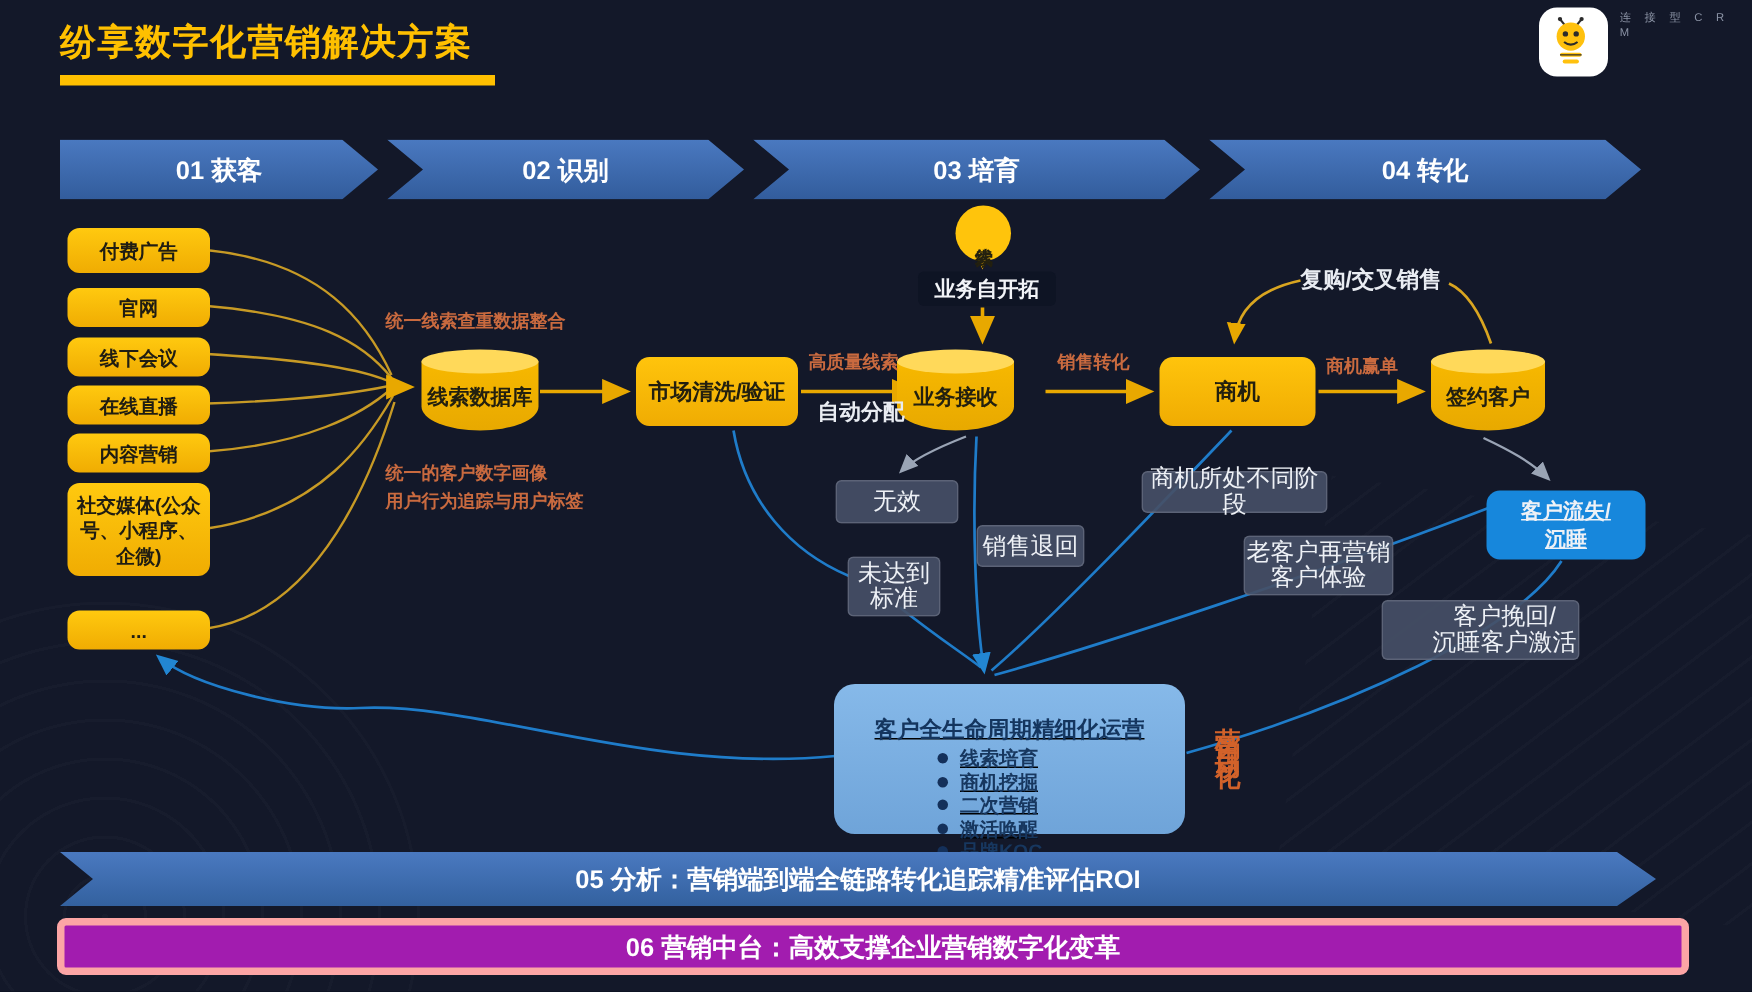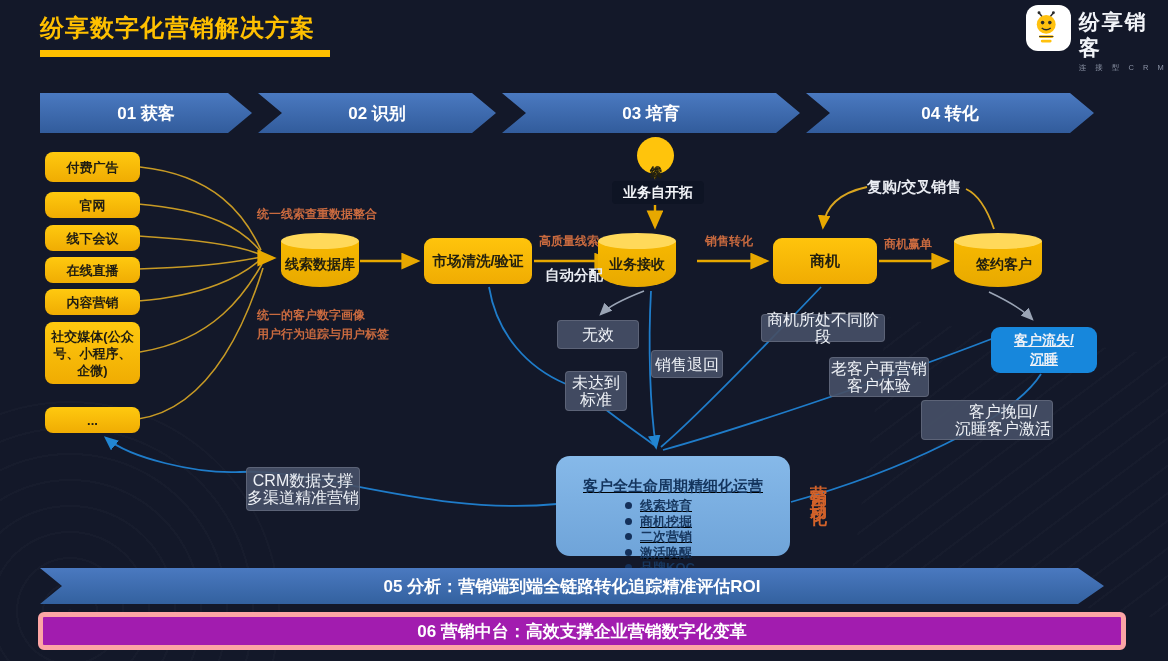--- a/index.html
+++ b/index.html
@@ -94,21 +94,20 @@
         <circle cx="18" cy="16" r="10.5" fill="#FFC10E"></circle>
         <circle cx="14" cy="14" r="2" fill="#2b2b2b"></circle>
           <circle cx="22" cy="14" r="2" fill="#2b2b2b"></circle>
         <path d="M13,20 Q18,24 23,20" stroke="#2b2b2b" stroke-width="1.6" fill="none"></path>
         <rect x="10" y="28" width="16" height="3" rx="1.5" fill="#FFC10E"></rect>
         <rect x="12" y="33" width="12" height="3" rx="1.5" fill="#FFC10E"></rect>
         <line x1="10" y1="29.5" x2="26" y2="29.5" stroke="#2b2b2b" stroke-width="1"></line>
       </svg>
     </div>
     <div class="logo-text">
-      <div class="logo-name">纷享销客</div>
       <div class="logo-sub">连 接 型 C R M</div>
     </div>
   </div>
 
   <div class="seg seg-first" style="left:40px;width:212px;">
       <span>01 获客</span>
     </div>
   <div class="seg seg-mid" style="left:258px;width:238px;">
       <span>02 识别</span>
     </div>
@@ -201,21 +200,21 @@
     </div>
   <div class="lead-circle">
       <span>线索</span>
     </div>
   <div class="selfopen">
       <span>业务自开拓</span>
     </div>
   <div class="ybox" style="left:773px;top:238px;width:104px;height:46px;font-size:15px;">
       <span>商机</span>
     </div>
-  <div class="cyl" style="left:954px;top:241px;width:76px;height:46px;padding-left:12px;">
+  <div class="cyl" style="left:954px;top:241px;width:76px;height:46px;">
       <span>签约客户</span>
     </div>
 
   <div class="ann" style="left:257px;top:205px;">统一线索查重数据整合</div>
   <div class="ann" style="left:257px;top:306px;">
     <div>统一的客户数字画像</div>
     <div>用户行为追踪与用户标签</div>
   </div>
   <div class="ann" style="left:539px;top:232px;">高质量线索</div>
   <div class="ann ann-white" style="left:545px;top:266px;font-size:14.5px;">自动分配</div>
@@ -242,24 +241,20 @@
     <div>客户体验</div>
   </div>
   <div class="callout callout-blue" style="left:991px;top:327px;width:106px;height:46px;text-decoration:underline;">
     <div>客户流失/</div>
     <div>沉睡</div>
   </div>
   <div class="callout" style="left:921px;top:400px;width:98px;height:38px;padding-left:32px;">
     <div>客户挽回/</div>
     <div>沉睡客户激活</div>
   </div>
-  <div class="callout" style="left:246px;top:467px;width:112px;height:42px;">
-    <div>CRM数据支撑</div>
-    <div>多渠道精准营销</div>
-  </div>
 
   <div class="lifecycle">
     <div class="lc-title">客户全生命周期精细化运营</div>
     <div class="lc-list">
       <div class="lc-item">
           <span class="lc-dot"></span>
           <span>线索培育</span>
         </div>
       <div class="lc-item">
           <span class="lc-dot"></span>

